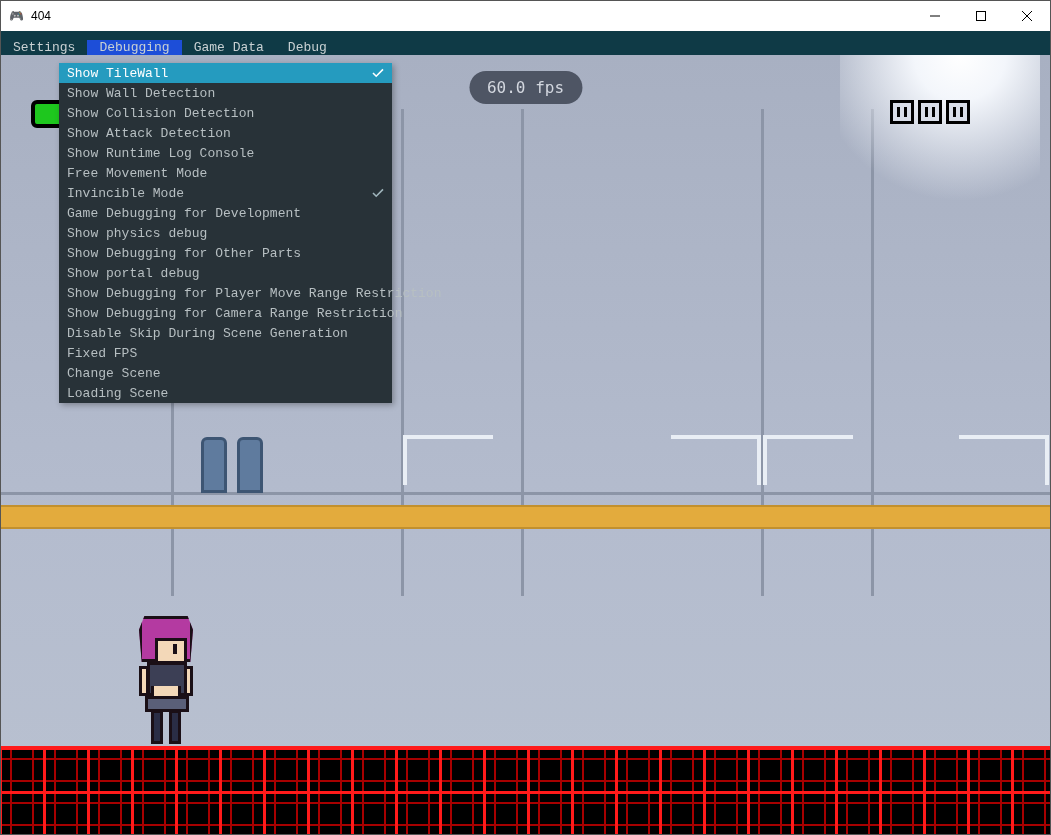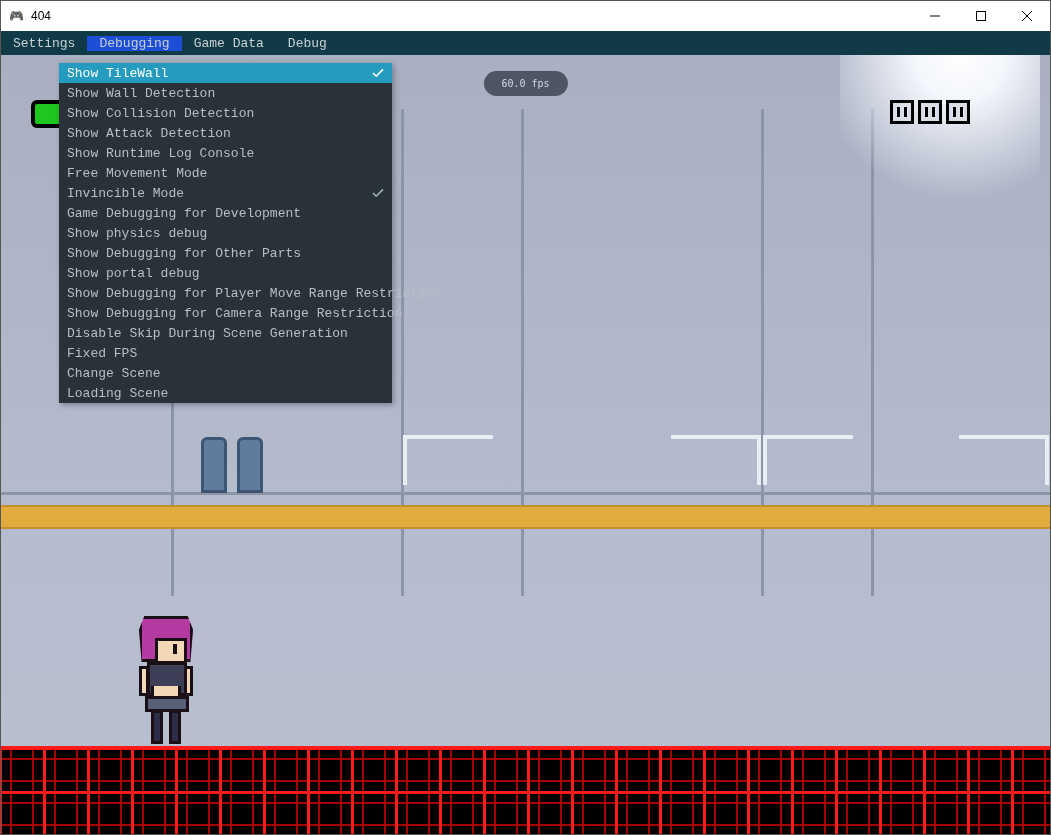--- a/index.html
+++ b/index.html
@@ -45,21 +45,21 @@
     background: transparent;
     border: none;
   }
 
   
   .menubar {
     height: 24px;
     background: #0f3a46;
     color: #c9d1d3;
     display:flex;
-    align-items:center;
+    align-items:flex-end;
     font-size: 13px;
   }
   .menu-item {
     padding: 0 12px;
     display:flex; align-items:center;
     cursor: default;
   }
   .menu-item.active {
     background: #1d4ed8;
   }
@@ -151,21 +151,21 @@
 
   
   .fps {
     position:absolute;
     left:50%; transform:translateX(-50%);
     top:16px;
     padding:7px 18px;
     border-radius:20px;
     background:#4e5564;
     color:#d3d7df;
-    font-size:10px;
+    font-size:16px;
     font-family: "Consolas", monospace;
   }
 
   
   .pillars{
     position:absolute; left:200px; top:382px;
     display:flex; gap:10px;
   }
   .pillar{
     width:26px; height:56px;

